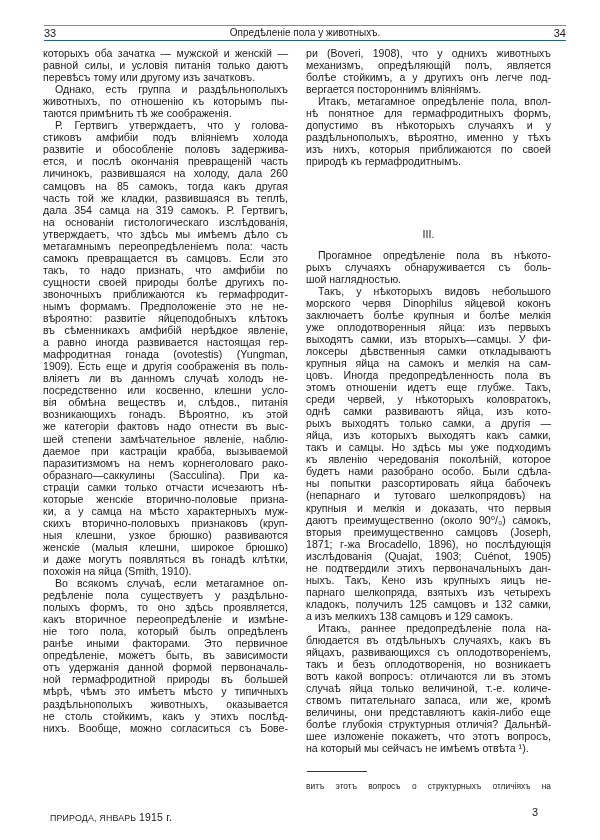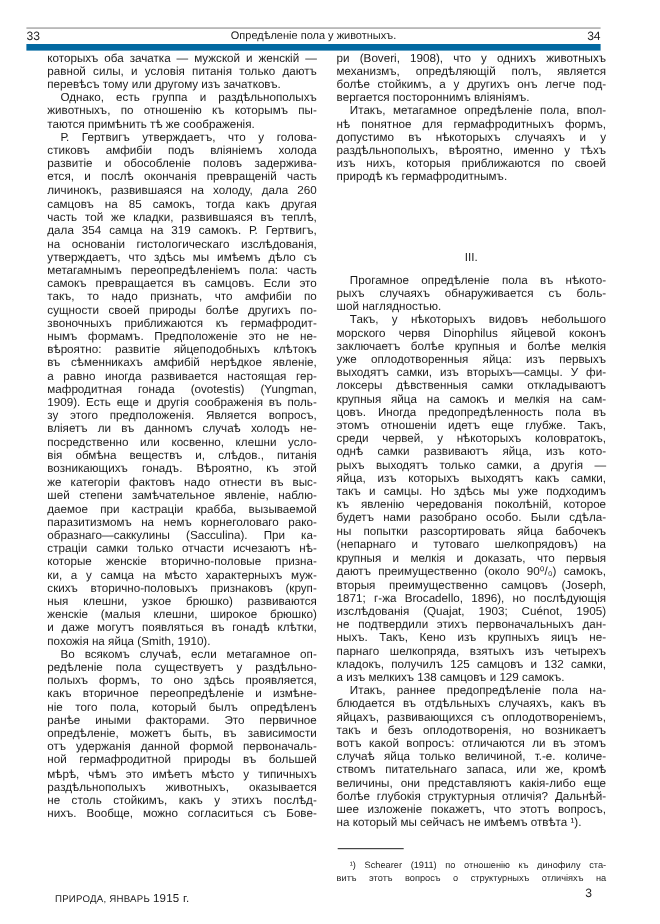--- a/index.html
+++ b/index.html
@@ -2,22 +2,22 @@
 <html><head>
 <meta charset="utf-8">
 <style>
   html, body { margin: 0; padding: 0; }
   body {
     width: 600px; height: 840px; background: #ffffff; position: relative;
     overflow: hidden; color: #1a1a1a;
     font-family: "Liberation Sans", "DejaVu Sans", sans-serif;
   }
   .header {
-    position: absolute; left: 24px; top: 25px; width: 522px; height: 14px;
-    border-top: 1px solid #8a8a8a; border-bottom: 6px solid #0369a1;
+    position: absolute; left: 44px; top: 25px; width: 522px; height: 14px;
+    border-top: 1px solid #8a8a8a; border-bottom: 1px solid #0369a1;
     font-size: 10px; line-height: 14px;
   }
   .header .pn-left { position: absolute; left: 0; top: 0; font-size: 11px; }
   .header .pn-right { position: absolute; right: 0; top: 0; font-size: 11px; text-align: center; }
   .header .title { position: absolute; left: 0; right: 0; text-align: center; top: 0; }
   .col {
     position: absolute; top: 47px; width: 245px;
     font-size: 10.6px; line-height: 12.05px;
   }
   .col.left { left: 43px; }
@@ -77,21 +77,20 @@
     <span class="line">самокъ превращается въ самцовъ. Если это</span>
     <span class="line">такъ, то надо признать, что амфибіи по</span>
     <span class="line">сущности своей природы болѣе другихъ по-</span>
     <span class="line">звоночныхъ приближаются къ гермафродит-</span>
     <span class="line">нымъ формамъ. Предположеніе это не не-</span>
     <span class="line">вѣроятно: развитіе яйцеподобныхъ клѣтокъ</span>
     <span class="line">въ сѣменникахъ амфибій нерѣдкое явленіе,</span>
     <span class="line">а равно иногда развивается настоящая гер-</span>
     <span class="line">мафродитная гонада (ovotestis) (Yungman,</span>
     <span class="line">1909). Есть еще и другія соображенія въ поль-</span>
-    <span class="line">зу этого предположенія. Является вопросъ,</span>
     <span class="line">вліяетъ ли въ данномъ случаѣ холодъ не-</span>
     <span class="line">посредственно или косвенно, клешни усло-</span>
     <span class="line">вія обмѣна веществъ и, слѣдов., питанія</span>
     <span class="line">возникающихъ гонадъ. Вѣроятно, къ этой</span>
     <span class="line">же категоріи фактовъ надо отнести въ выс-</span>
     <span class="line">шей степени замѣчательное явленіе, наблю-</span>
     <span class="line">даемое при кастраціи крабба, вызываемой</span>
     <span class="line">паразитизмомъ на немъ корнеголоваго рако-</span>
     <span class="line">образнаго—саккулины (Sacculina). При ка-</span>
     <span class="line">страціи самки только отчасти исчезаютъ нѣ-</span>
@@ -174,21 +173,20 @@
       <span class="line">ствомъ питательнаго запаса, или же, кромѣ</span>
       <span class="line">величины, они представляютъ какія-либо еще</span>
       <span class="line">болѣе глубокія структурныя отличія? Дальнѣй-</span>
       <span class="line">шее изложеніе покажетъ, что этотъ вопросъ,</span>
       <span class="line last">на который мы сейчасъ не имѣемъ отвѣта ¹).</span>
     </div>
 </div>
 
 <div class="fn-rule"></div>
 <div class="footnote" id="footnote">
-    <span class="line indent">¹) Schearer (1911) по отношенію къ динофилу ста-</span>
     <span class="line">витъ этотъ вопросъ о структурныхъ отличіяхъ на</span>
   </div>
 
 <div class="footer-left">
   <span>ПРИРОДА, ЯНВАРЬ</span>
   <span class="yr">1915 г.</span>
 </div>
 <div class="footer-right">3</div>
 
 </body></html>

